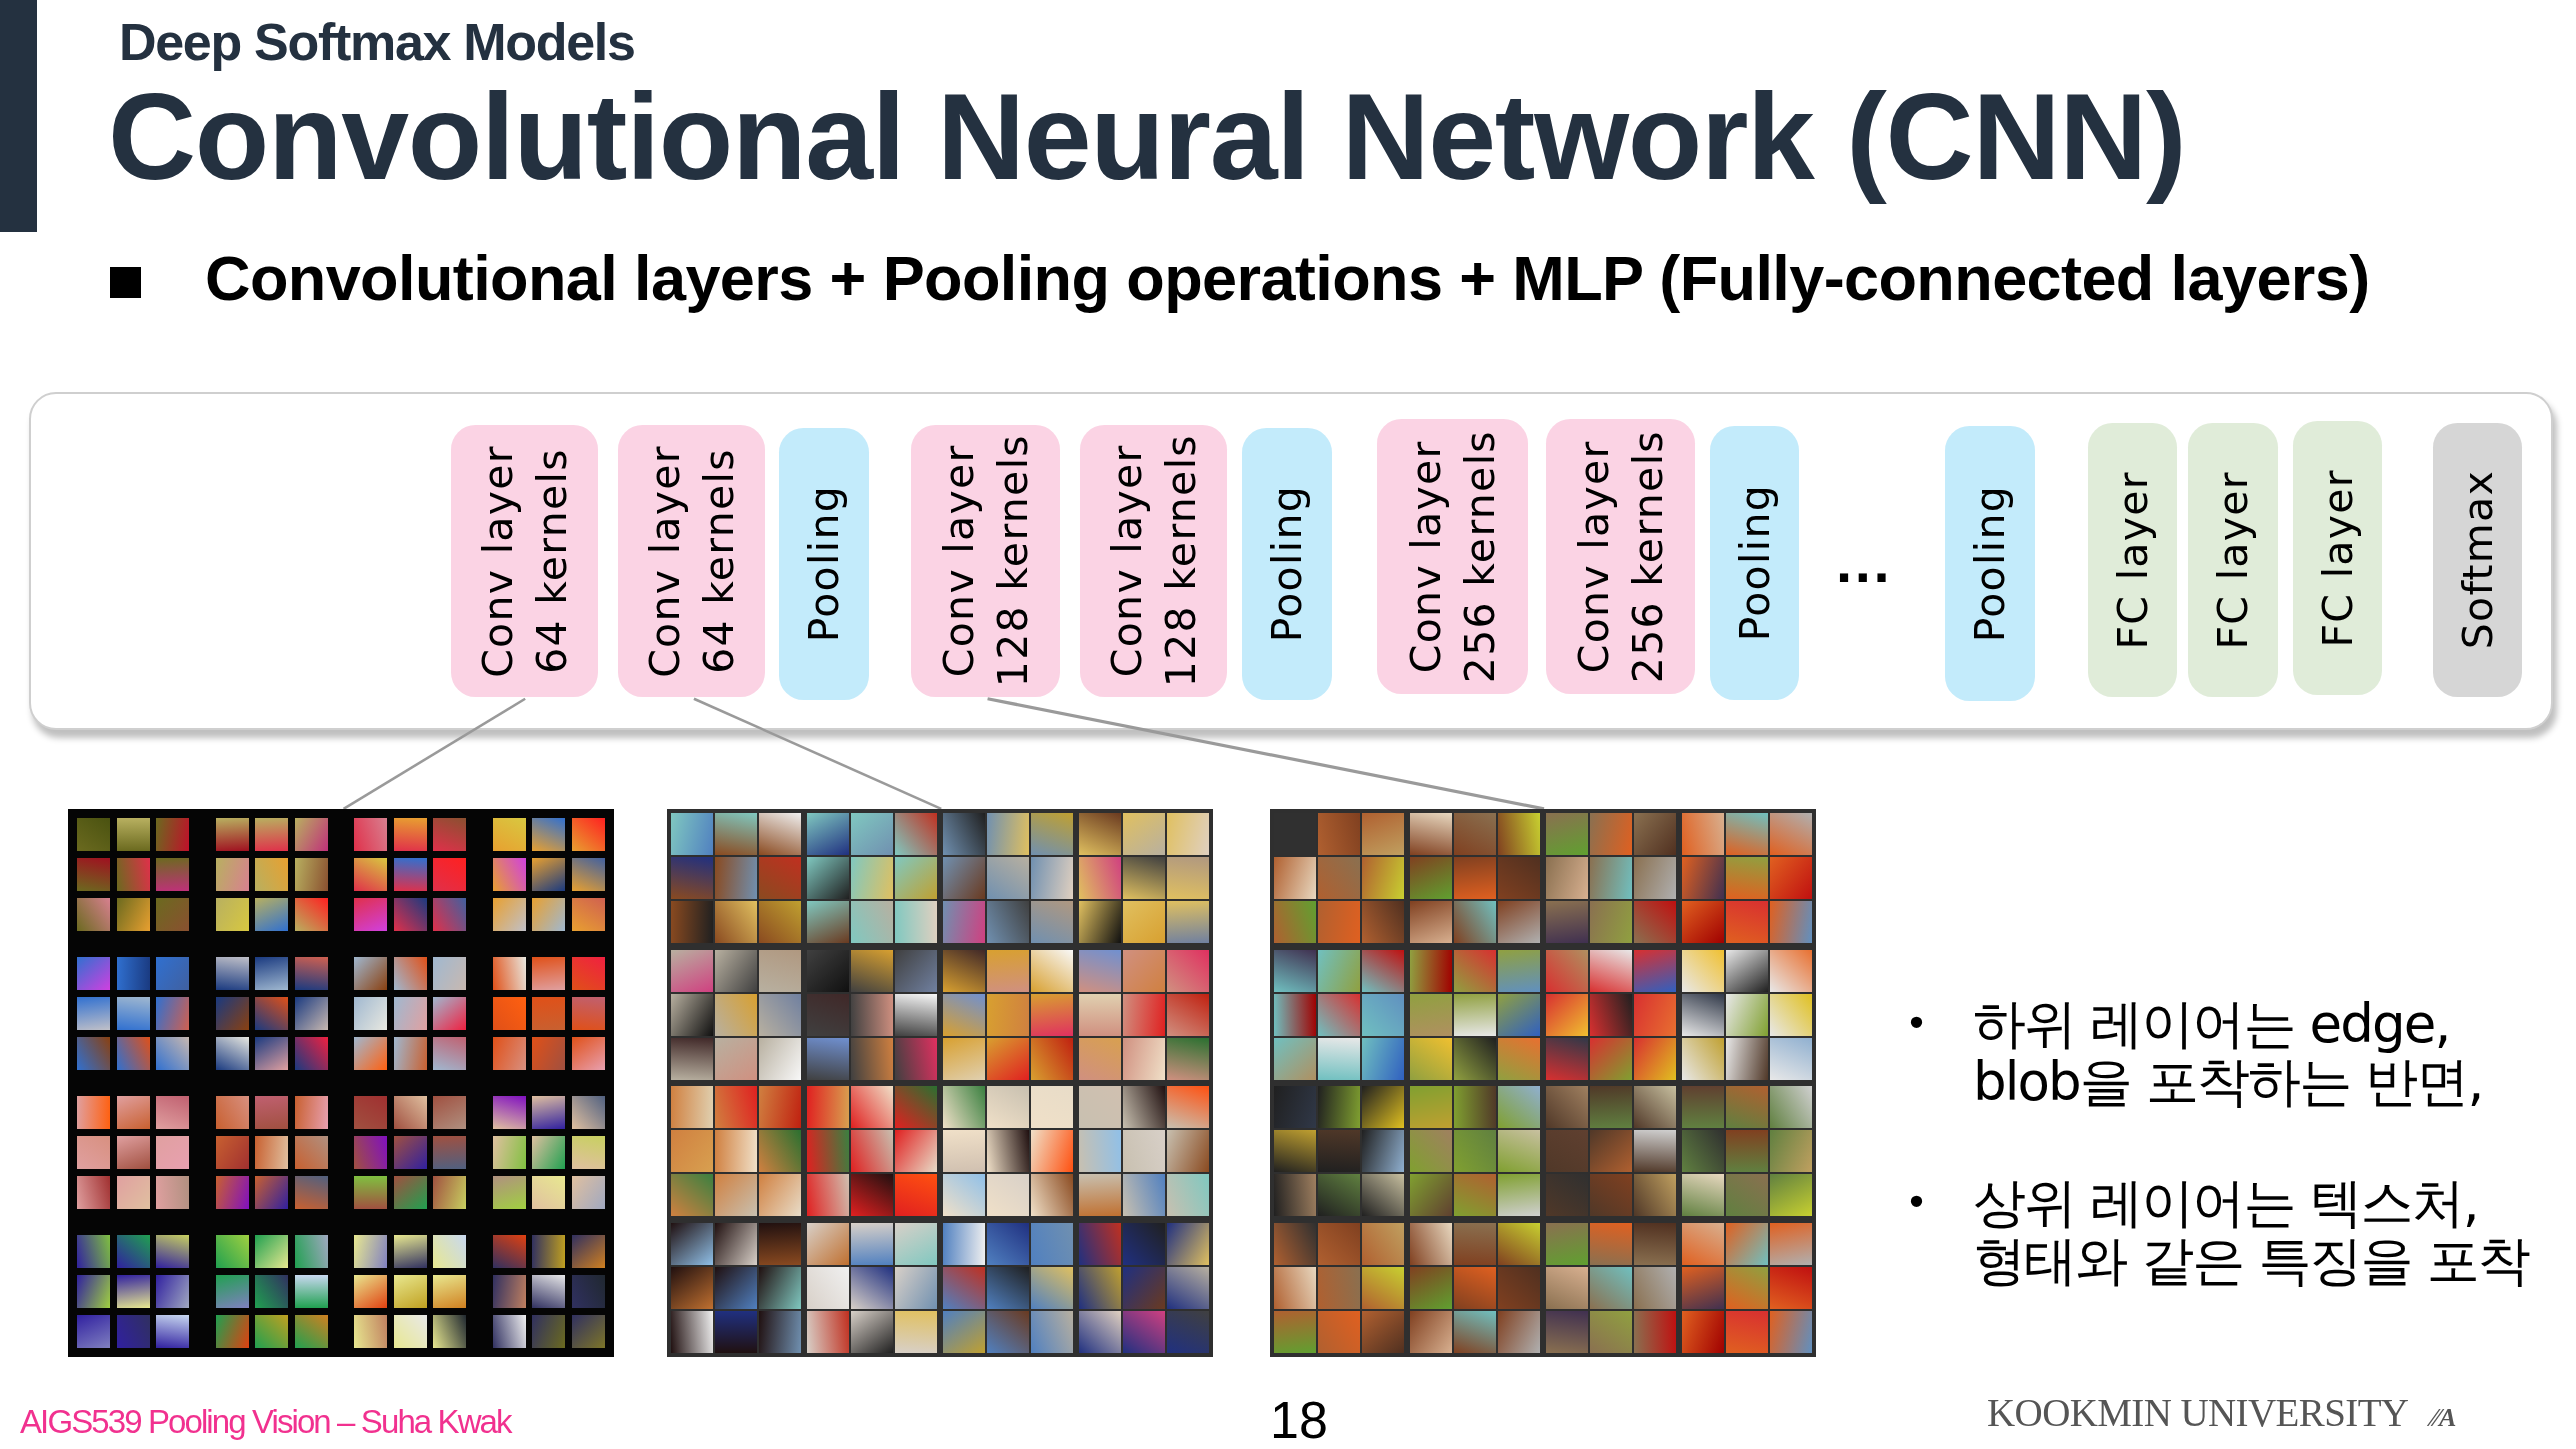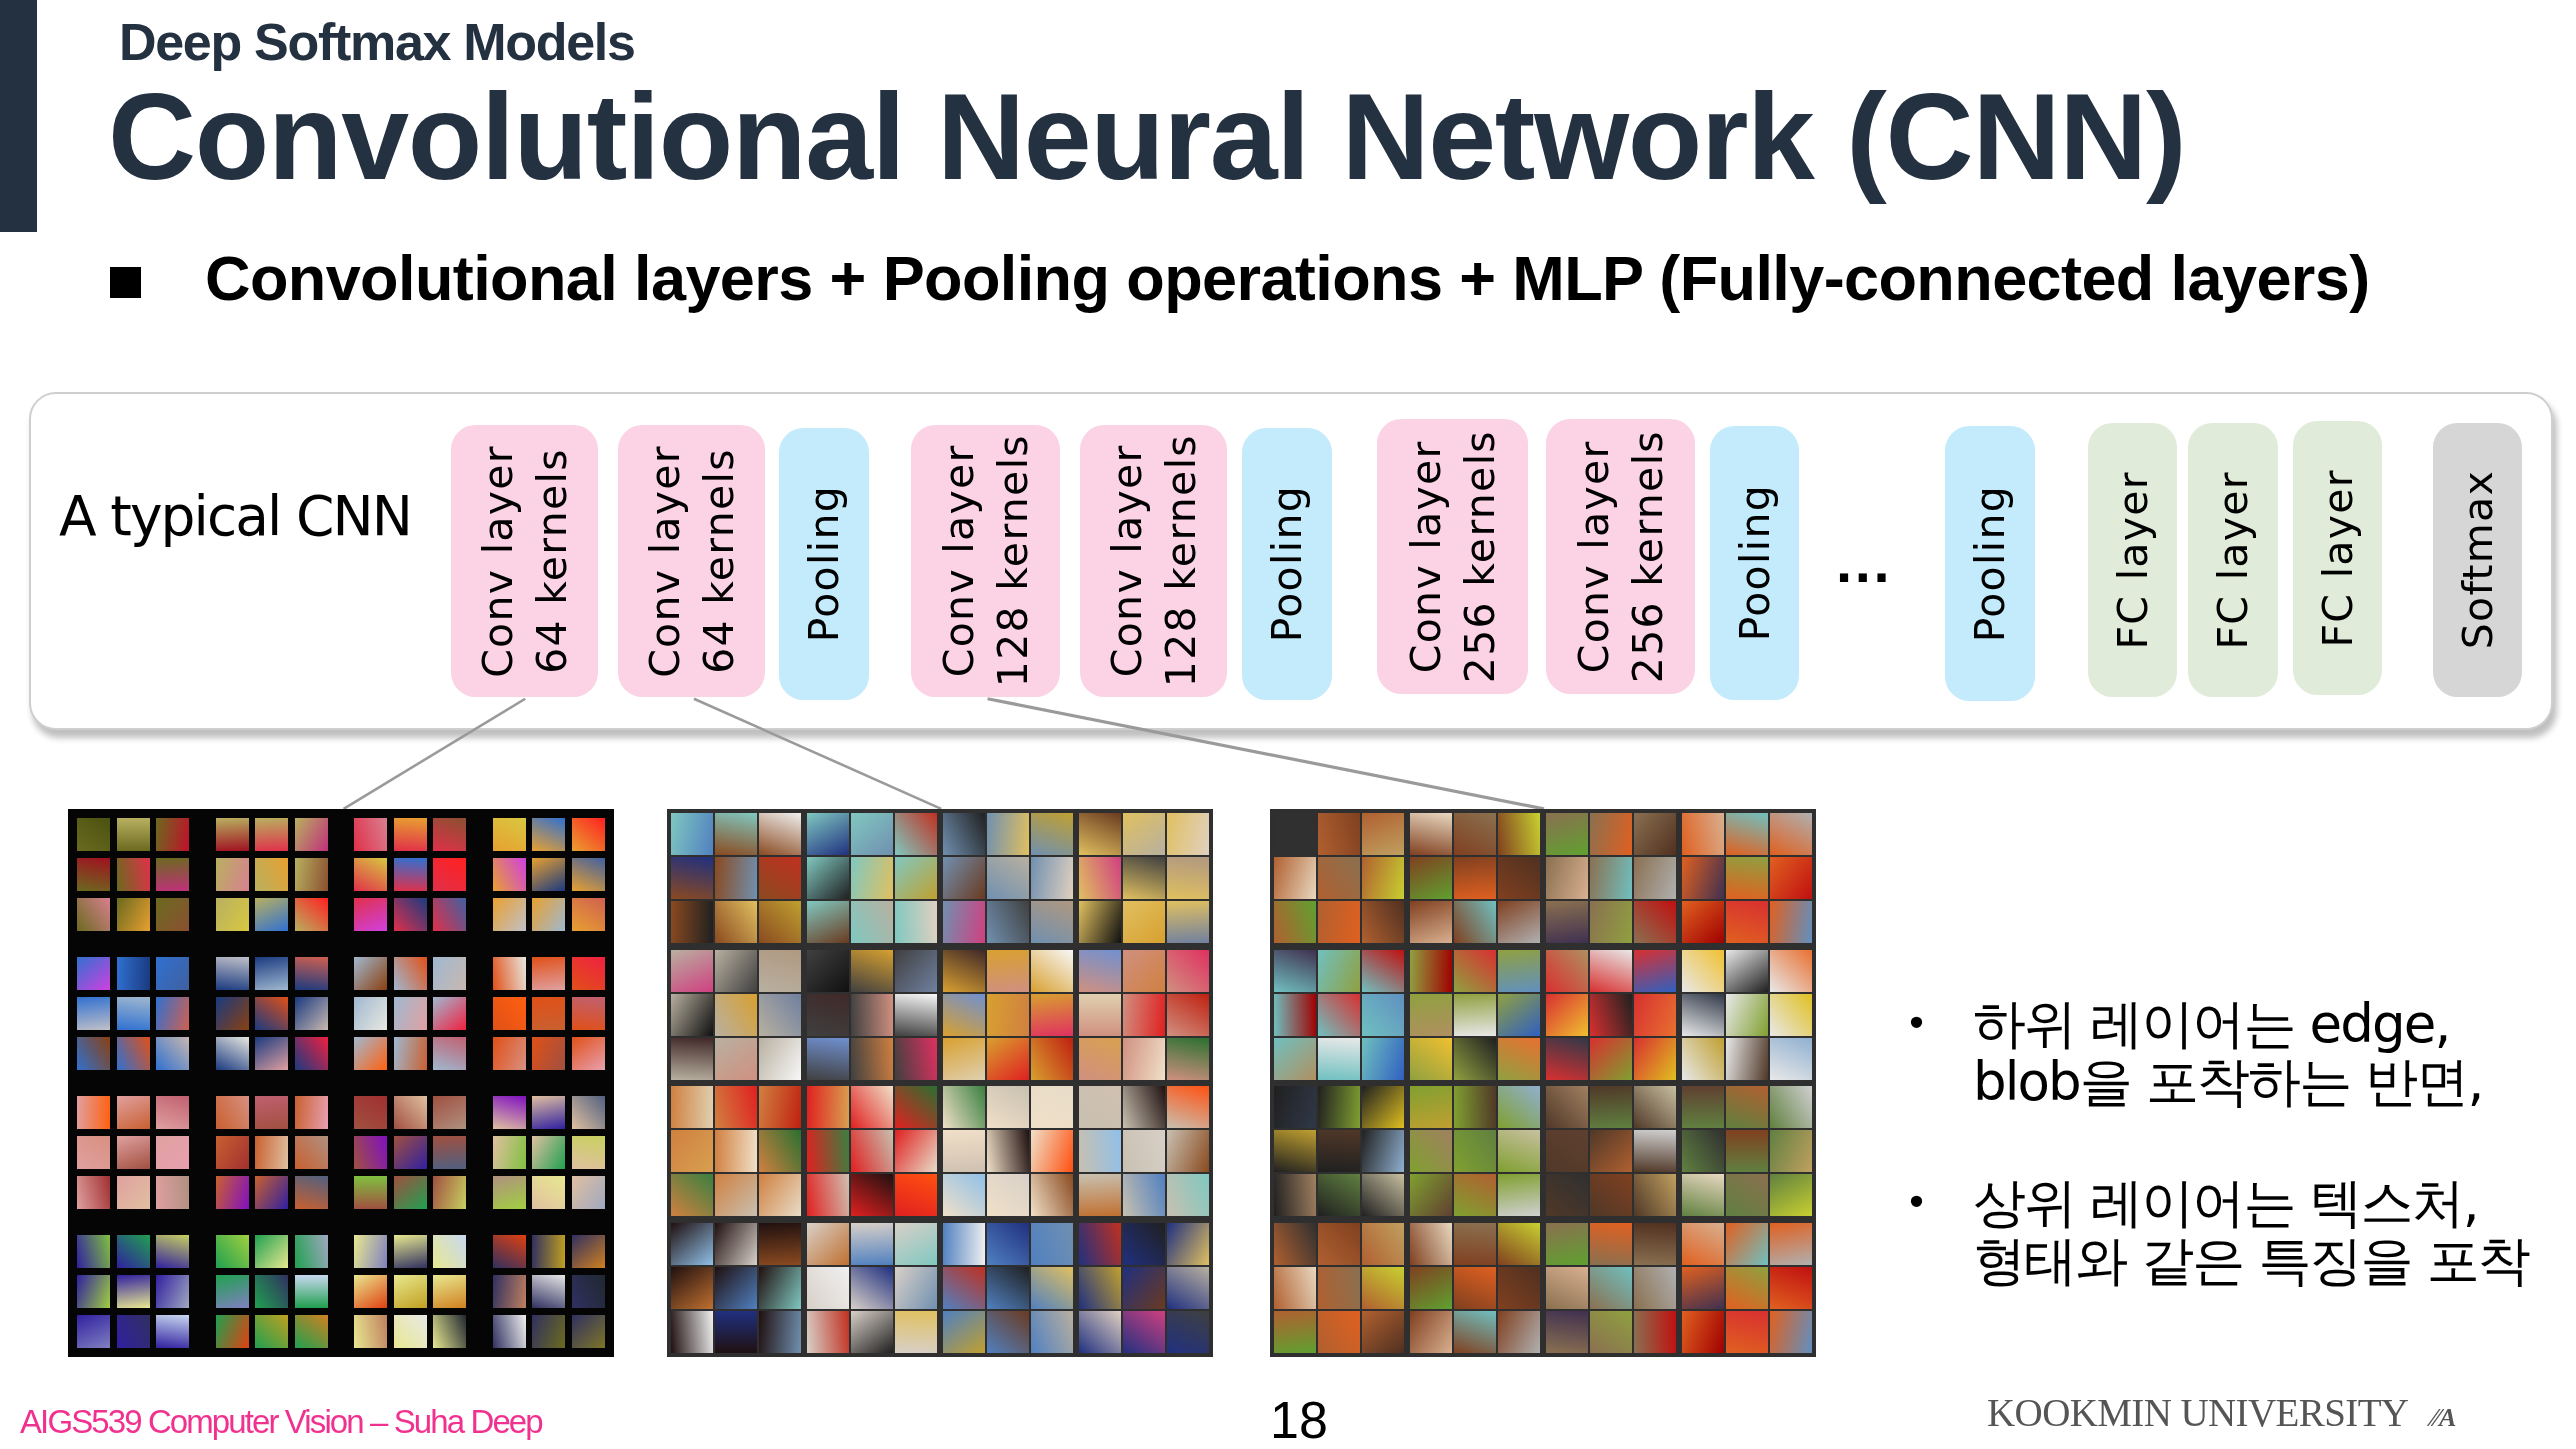--- a/index.html
+++ b/index.html
@@ -54,21 +54,20 @@
 <div id="left-bar" class="abs"></div>
 <div id="section-title" class="abs">Deep Softmax Models</div>
 <div id="main-title" class="abs">Convolutional Neural Network (CNN)</div>
 <div id="bullet-line" class="abs">
   <span class="sq"></span>
   <span>Convolutional layers + Pooling operations + MLP (Fully-connected layers)</span>
 </div>
 
 <div id="arch-box" class="abs"></div>
 <div id="arch-label" class="abs">
-  <div>A typical CNN</div>
 </div>
 
 <div id="layers">
     <div class="pill conv" style="left: 451px; top: 425px; width: 147px; height: 272px;">
       <span class="txt">Conv layer
 64 kernels</span>
     </div>
     <div class="pill conv" style="left: 618px; top: 425px; width: 147px; height: 272px;">
       <span class="txt">Conv layer
 64 kernels</span>
@@ -664,18 +663,18 @@
   <span class="dot">•</span>
   <span class="t">하위 레이어는 edge,</span>
   <span class="t" style="top:58px;">blob을 포착하는 반면,</span>
 </div>
 <div class="rb" style="top:1174px;">
   <span class="dot">•</span>
   <span class="t">상위 레이어는 텍스처,</span>
   <span class="t" style="top:58px;">형태와 같은 특징을 포착</span>
 </div>
 
-<div id="footer-course" class="abs">AIGS539 Computer Vision – Suha Deep</div>
+<div id="footer-course" class="abs">AIGS539 Pooling Vision – Suha Kwak</div>
 <div id="page-number" class="abs">18</div>
 <div id="univ-logo" class="abs">
   <span>KOOKMIN UNIVERSITY</span><span class="emb">⁄⁄A</span>
 </div>
 
 
 </body></html>

